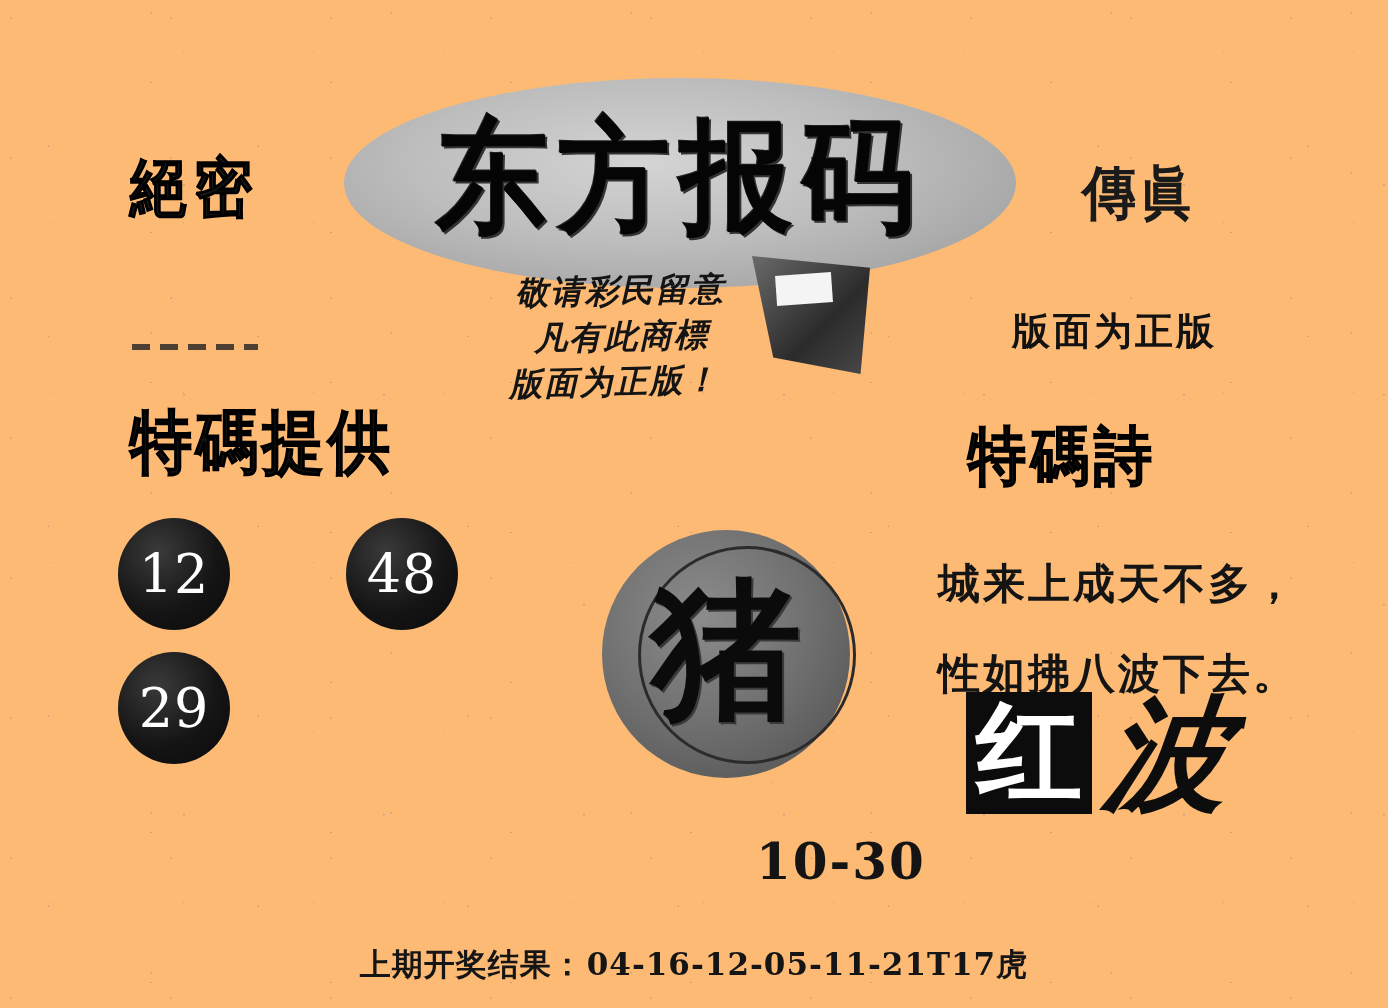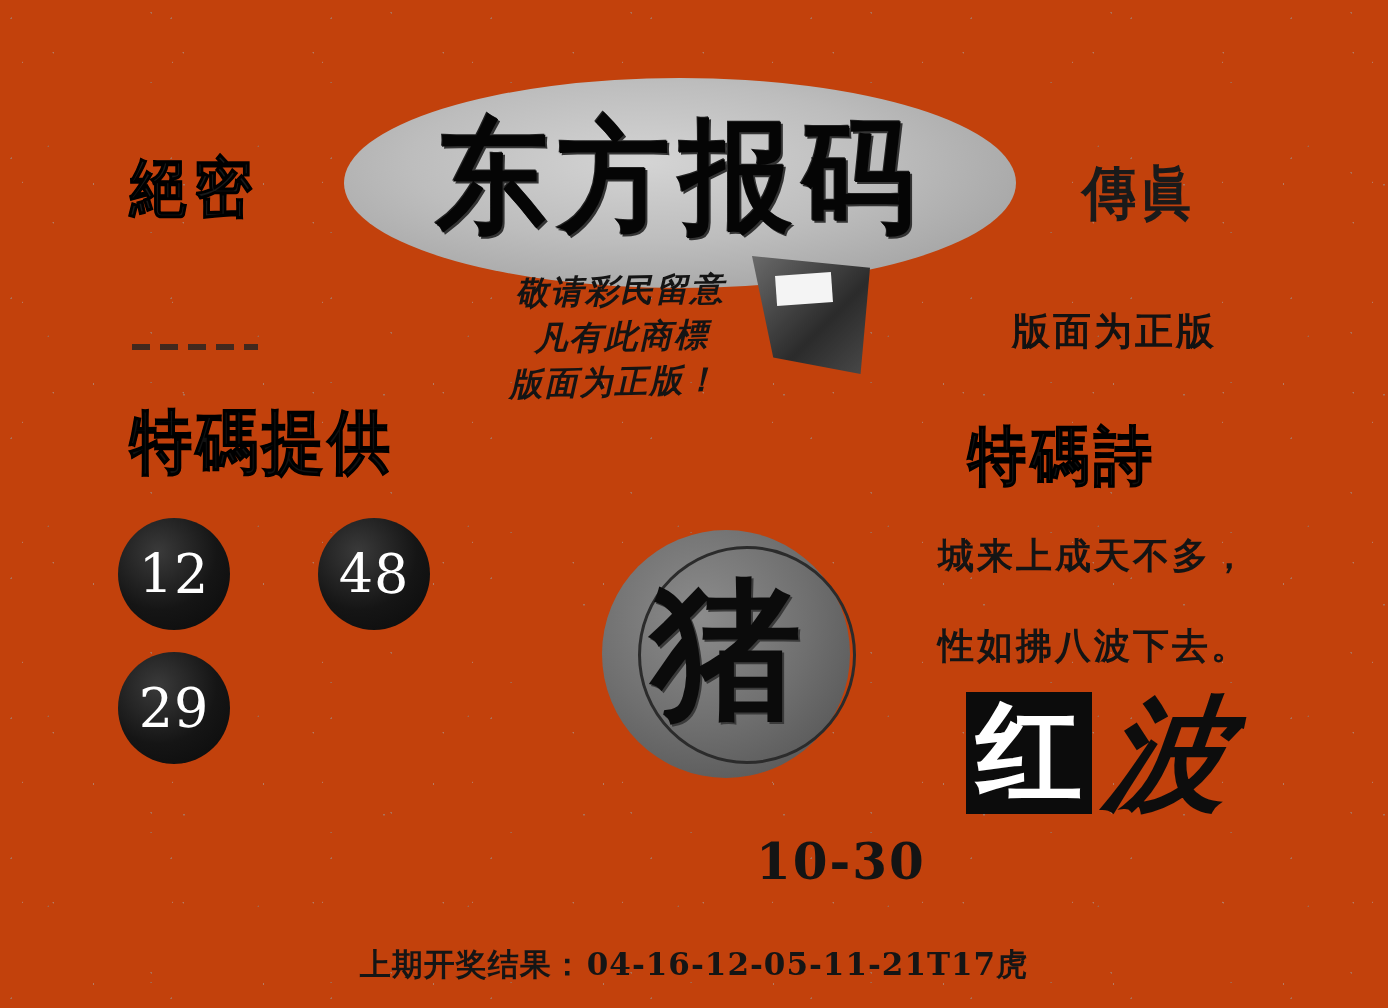--- a/index.html
+++ b/index.html
@@ -11,21 +11,21 @@
     height: 1008px;
     background: #ffffff;
     font-family: "DejaVu Sans", sans-serif;
     position: relative;
     overflow: hidden;
     color: #111;
   }
   .page {
     position: absolute;
     inset: 0;
-    background: #c2410c;
+    background: #fdba74;
   }
   
   .noise {
     position: absolute;
     inset: 0;
     pointer-events: none;
     opacity: .55;
     background-image:
       radial-gradient(circle at 7% 13%, #999 0.7px, transparent 1px),
       radial-gradient(circle at 23% 77%, #888 0.6px, transparent 1px),
@@ -165,21 +165,21 @@
     transform: scaleY(1.12);
   }
   .balls {
     position: absolute;
     left: 118px;
     top: 518px;
     width: 380px;
   }
   .ball-row {
     display: flex;
-    gap: 88px;
+    gap: 116px;
     margin-bottom: 22px;
   }
   .ball {
     width: 112px;
     height: 112px;
     border-radius: 50%;
     background: radial-gradient(circle at 36% 30%, #3a3a3a 0%, #151515 55%, #0a0a0a 100%);
     color: #ffffff;
     display: flex;
     align-items: center;
@@ -246,24 +246,25 @@
     font-weight: bold;
     font-size: 58px;
     letter-spacing: 5px;
     color: #121212;
     -webkit-text-stroke: 1px #000;
     transform: scaleY(1.1);
   }
   .poem-line {
     position: absolute;
     font-family: "DejaVu Serif", serif;
-    font-size: 36px;
+    font-size: 42px;
     letter-spacing: 3px;
     color: #141414;
     font-weight: bold;
+    margin-top: 24px;
   }
   .poem-line.l1 { left: 938px; top: 532px; }
   .poem-line.l2 { left: 938px; top: 622px; }
 
   .wave {
     position: absolute;
     left: 966px;
     top: 692px;
     display: flex;
     align-items: flex-start;

